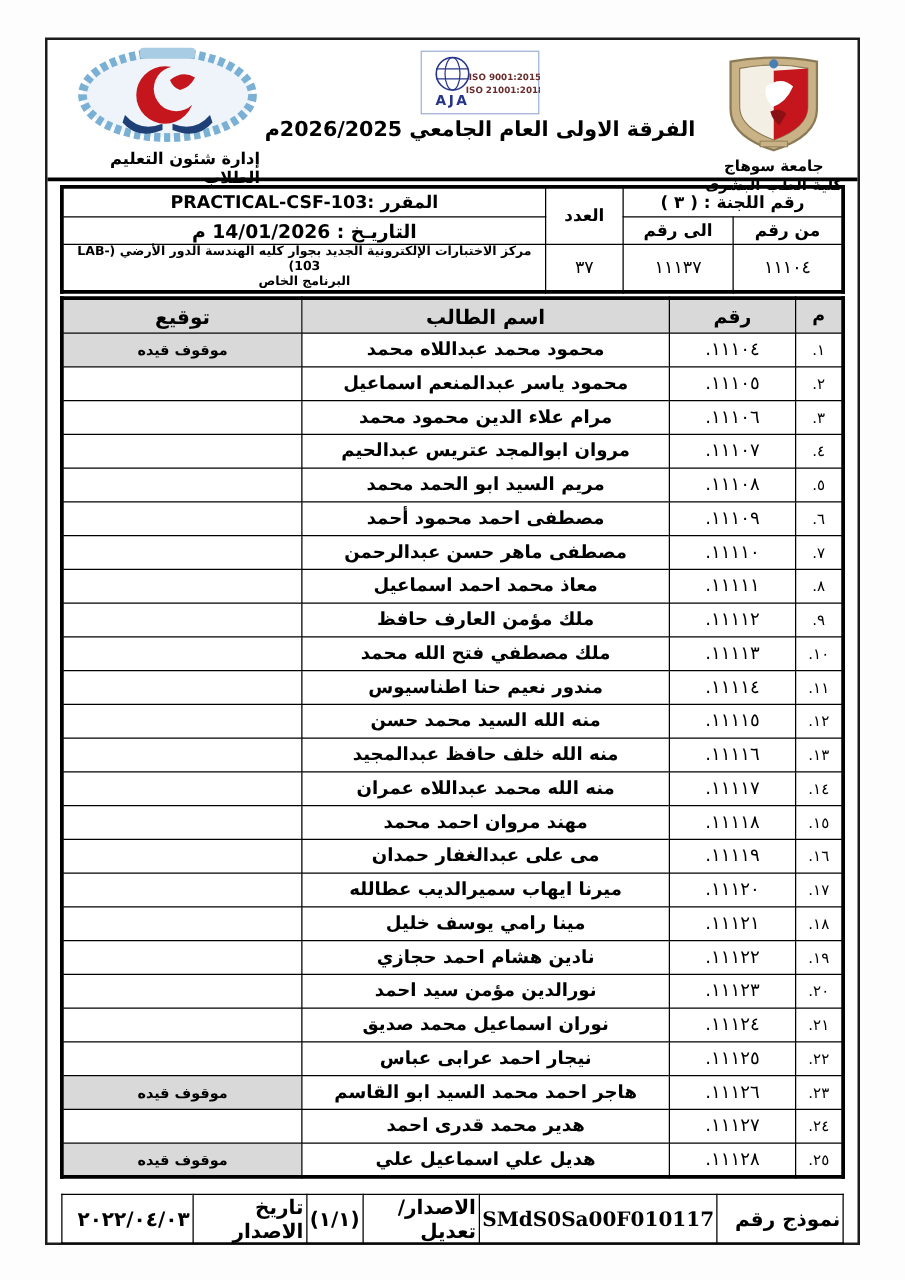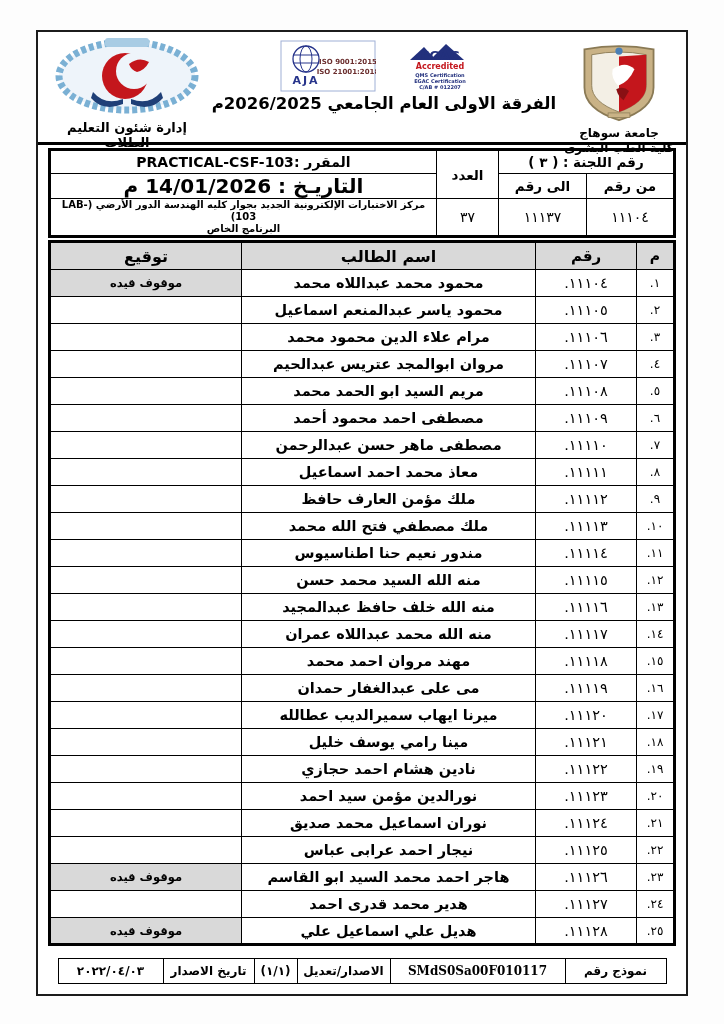--- a/index.html
+++ b/index.html
@@ -8,50 +8,50 @@
               border:2px solid #1c1c1c;background:#fff;direction:rtl;}
   
   .hdr{display:flex;align-items:flex-start;height:110px;padding:6px 8px 0;box-sizing:border-box;}
   .hdr-right{width:118px;text-align:center;padding-top:4px;}
   .hdr-right .cap{font-size:12px;font-weight:bold;line-height:1.25;}
   .hdr-center{flex:1;text-align:center;}
   .badges{display:flex;justify-content:center;gap:16px;align-items:flex-start;margin-top:2px;}
   .badge{width:96px;height:52px;position:relative;}
   .title{font-size:18px;font-weight:bold;margin-top:3px;}
   .subtitle{font-size:16.5px;font-weight:bold;margin-top:2px;}
-  .hdr-left{width:162px;text-align:center;}
+  .hdr-left{width:162px;}
   .hdr-left .cap{font-size:13px;font-weight:bold;margin-top:2px;}
   .divider{border-top:3px solid #000;margin:0;}
   
   table{border-collapse:collapse;}
   .info-table{width:628px;margin:3px 10px 0;border:3px solid #000;table-layout:fixed;}
   .info-table td{border:1px solid #000;text-align:center;padding:0 2px;}
   .lbl{font-weight:bold;font-size:13.5px;}
   .val{font-size:14px;}
   .course-cell{font-weight:bold;font-size:14px;margin-top:31px;}
-  .date-cell{font-weight:bold;font-size:20px;}
+  .date-cell{font-weight:bold;font-size:15px;}
   .loc-cell{font-weight:bold;font-size:10px;line-height:1.2;}
   
   .stu-table{width:628px;margin:2px 10px 0;border:3px solid #000;table-layout:fixed;}
   .stu-table td,.stu-table th{border:1px solid #000;text-align:center;padding:0 3px;overflow:hidden;white-space:nowrap;}
   .stu-table thead th{background:#d9d9d9;font-weight:bold;height:26px;}
   .th-idx{width:30px;font-size:14px;}
   .th-num{width:94px;font-size:15px;}
   .th-name{width:287px;font-size:16px;}
   .th-sig{font-size:16px;}
   .stu-table tbody tr{height:27px;}
   .c-idx{font-size:12px;}
   .c-num{font-size:14.5px;}
   .c-name{font-weight:bold;font-size:14.5px;}
   .c-sig{font-size:11.5px;font-weight:bold;}
   .c-sig.suspended{background:#d9d9d9;}
   
   .footer-table{margin:12px auto 0;border:1px solid #000;}
-  .footer-table td{border:1px solid #000;text-align:center;height:24px;padding:0 2px;
-                   font-weight:bold;font-size:12px;}
+  .footer-table td{border:1px solid #000;text-align:right;height:24px;padding:0 2px;
+                   font-weight:bold;font-size:16px;}
   .f-code{font-size:13.5px;width:170px;font-family:"DejaVu Serif","Liberation Serif",serif;margin-top:47px;}
   .f-form{width:96px;}
   .f-issue{width:88px;}
   .f-ver{width:38px;}
   .f-datelbl{width:86px;}
   .f-date{width:100px;}
 </style>
 </head>
 <body>
 
@@ -67,31 +67,20 @@
         <path d="M42 52 Q50 48 56 54 L50 64 Q44 60 42 52 Z" fill="#8a1014"></path>
         <circle cx="45" cy="10" r="4" fill="#4a7fb5"></circle>
         <rect x="33" y="78" width="24" height="5" fill="#c9b286" stroke="#8a7a55" stroke-width="0.8"></rect>
       </svg>
       <div class="cap">جامعة سوهاج</div>
       <div class="cap">كلية الطب البشرى</div>
     </div>
 
     <div class="hdr-center">
       <div class="badges">
-        <div class="badge">
-          <svg width="96" height="52" viewBox="0 0 96 52">
-            <path d="M18 20 L32 7 L44 20 Z" fill="#22307d"></path>
-            <path d="M38 20 L54 4 L72 20 Z" fill="#22307d"></path>
-            <text x="48" y="20" text-anchor="middle" font-size="13" font-weight="bold" fill="#22307d" font-family="DejaVu Sans, sans-serif">EGAC</text>
-            <text x="48" y="29" text-anchor="middle" font-size="8" font-weight="bold" fill="#c4161c" font-family="DejaVu Sans, sans-serif">Accredited</text>
-            <text x="48" y="37" text-anchor="middle" font-size="5" font-weight="bold" fill="#22307d">QMS Certification</text>
-            <text x="48" y="43" text-anchor="middle" font-size="5" font-weight="bold" fill="#22307d">EGAC Certification</text>
-            <text x="48" y="49" text-anchor="middle" font-size="5" font-weight="bold" fill="#22307d">C/AB # 012207</text>
-          </svg>
-        </div>
         <div class="badge">
           <svg width="96" height="52" viewBox="0 0 96 52">
             <rect x="1" y="1" width="94" height="50" fill="#ffffff" stroke="#9fb0d6" stroke-width="1"></rect>
             <circle cx="26" cy="19" r="13" fill="none" stroke="#27348b" stroke-width="1.3"></circle>
             <ellipse cx="26" cy="19" rx="6" ry="13" fill="none" stroke="#27348b" stroke-width="1"></ellipse>
             <line x1="13" y1="15" x2="39" y2="15" stroke="#27348b" stroke-width="1"></line>
             <line x1="13" y1="23" x2="39" y2="23" stroke="#27348b" stroke-width="1"></line>
             <text x="26" y="44" text-anchor="middle" font-size="11" font-weight="bold" fill="#27348b" letter-spacing="2" font-family="DejaVu Sans, sans-serif">AJA</text>
             <text x="68" y="24" text-anchor="middle" font-size="7" font-weight="bold" fill="#6b2e2e">ISO 9001:2015</text>
             <text x="68" y="34" text-anchor="middle" font-size="7" font-weight="bold" fill="#6b2e2e">ISO 21001:2018</text>

